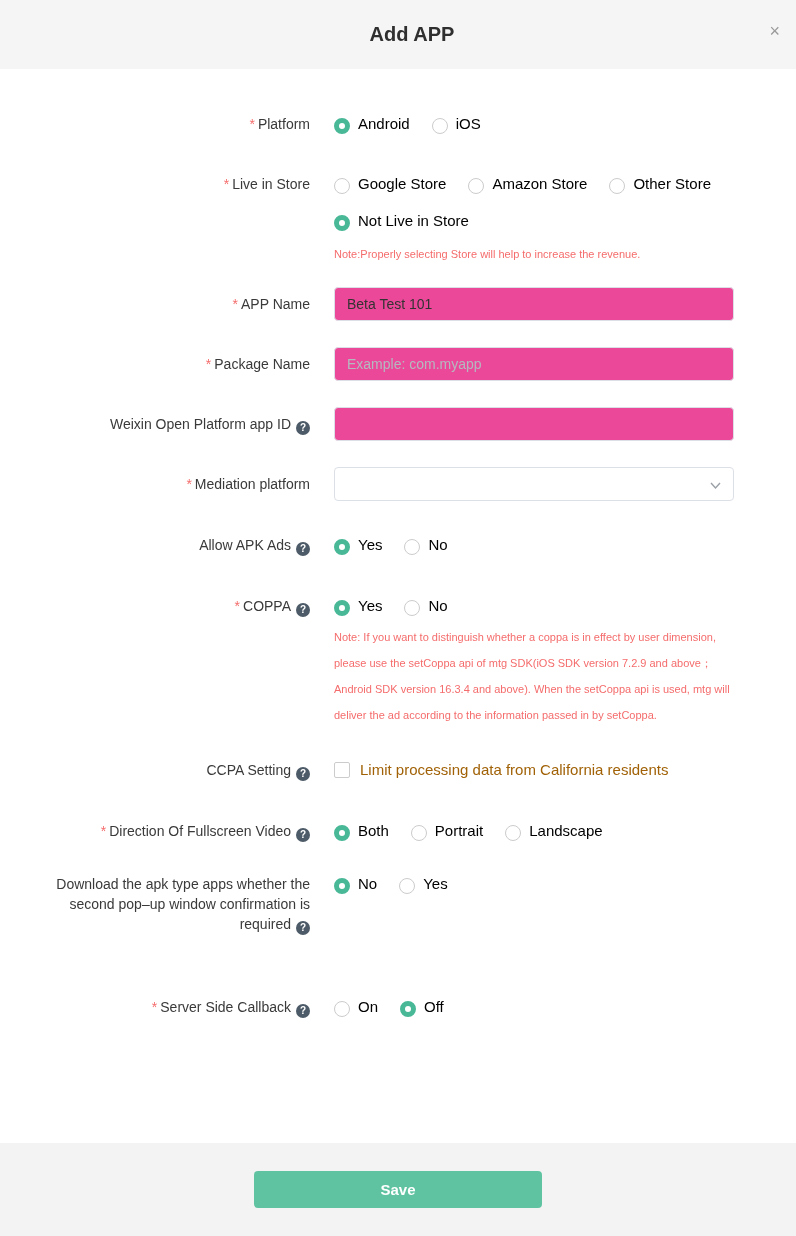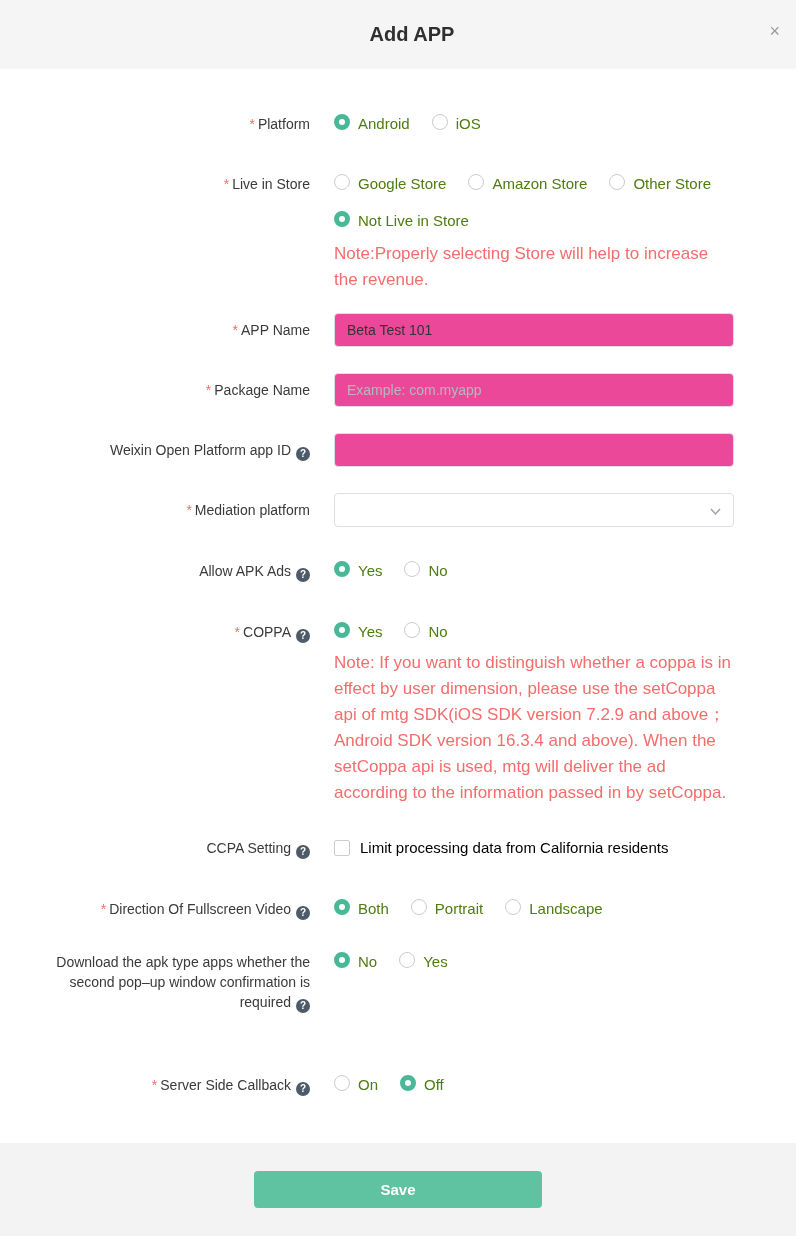--- a/index.html
+++ b/index.html
@@ -20,38 +20,38 @@
 
   .mb20{margin-bottom:20px}.mb24{margin-bottom:32px}.mb26{margin-bottom:26px}
   .mb32{margin-bottom:32px}.mb34{margin-bottom:34px}.mb40{margin-bottom:40px}.mb62{margin-bottom:62px}
 
   .req { color:#f56c6c; margin-right:3px; }
   .help { display:inline-block; width:14px; height:14px; border-radius:50%; background:#4d5b68; color:#fff;
           font-size:10px; line-height:14px; text-align:center; margin-left:5px; vertical-align:-2px; font-weight:bold; }
 
   
   .radio-group { display:flex; align-items:center; }
-  .radio-opt { display:flex; align-items:flex-start; cursor:pointer; font-size:15px; color:#4d7c0f; line-height:20px; margin-right:22px; }
+  .radio-opt { display:flex; align-items:flex-end; cursor:pointer; font-size:15px; color:#000000; line-height:20px; margin-right:22px; }
   .radio-opt:last-child { margin-right:0; }
   .radio { width:16px; height:16px; border:1px solid #ccc; border-radius:50%; background:#fff; margin-right:8px; flex:0 0 16px; }
   .radio.checked { border:5px solid #48b897; }
 
   
-  .check-row { display:flex; align-items:center; font-size:15px; color:#000000; line-height:20px; cursor:pointer; }
+  .check-row { display:flex; align-items:center; font-size:15px; color:#a16207; line-height:20px; cursor:pointer; }
   .checkbox { width:16px; height:16px; border:1px solid #ccc; border-radius:2px; background:#fff; margin-right:10px; flex:0 0 16px; }
 
   
   .text-input { width:400px; height:34px; border:1px solid #dcdfe6; border-radius:4px; padding:8px 12px;
                 font-size:14px; color:#333; font-family:inherit; outline:none; background:#ec4899; }
   .text-input::placeholder { color:#b4b9c0; }
   .select-box { width:400px; height:34px; border:1px solid #dcdfe6; border-radius:4px; background:#fff; position:relative; cursor:pointer; }
   .select-box svg { position:absolute; right:12px; top:12px; }
 
   
-  .note { color:#f56c6c; font-size:17px; line-height:26px; width:402px; }
+  .note { color:#f56c6c; font-size:11px; line-height:26px; width:402px; }
   .note.store-note { margin-top:10px; }
   .note.coppa-note { margin-top:8px; }
 
   .second-line { margin-top:17px; }
 
   
   .dialog-footer { position:absolute; left:0; bottom:0; width:796px; height:93px; background:#f3f3f4;
                    display:flex; justify-content:center; align-items:flex-start; padding-top:28px; }
   .save-btn { width:288px; height:37px; background:#5fc3a2; border:none; border-radius:4px; color:#fff;
               font-size:15px; font-weight:bold; font-family:inherit; cursor:pointer; }

